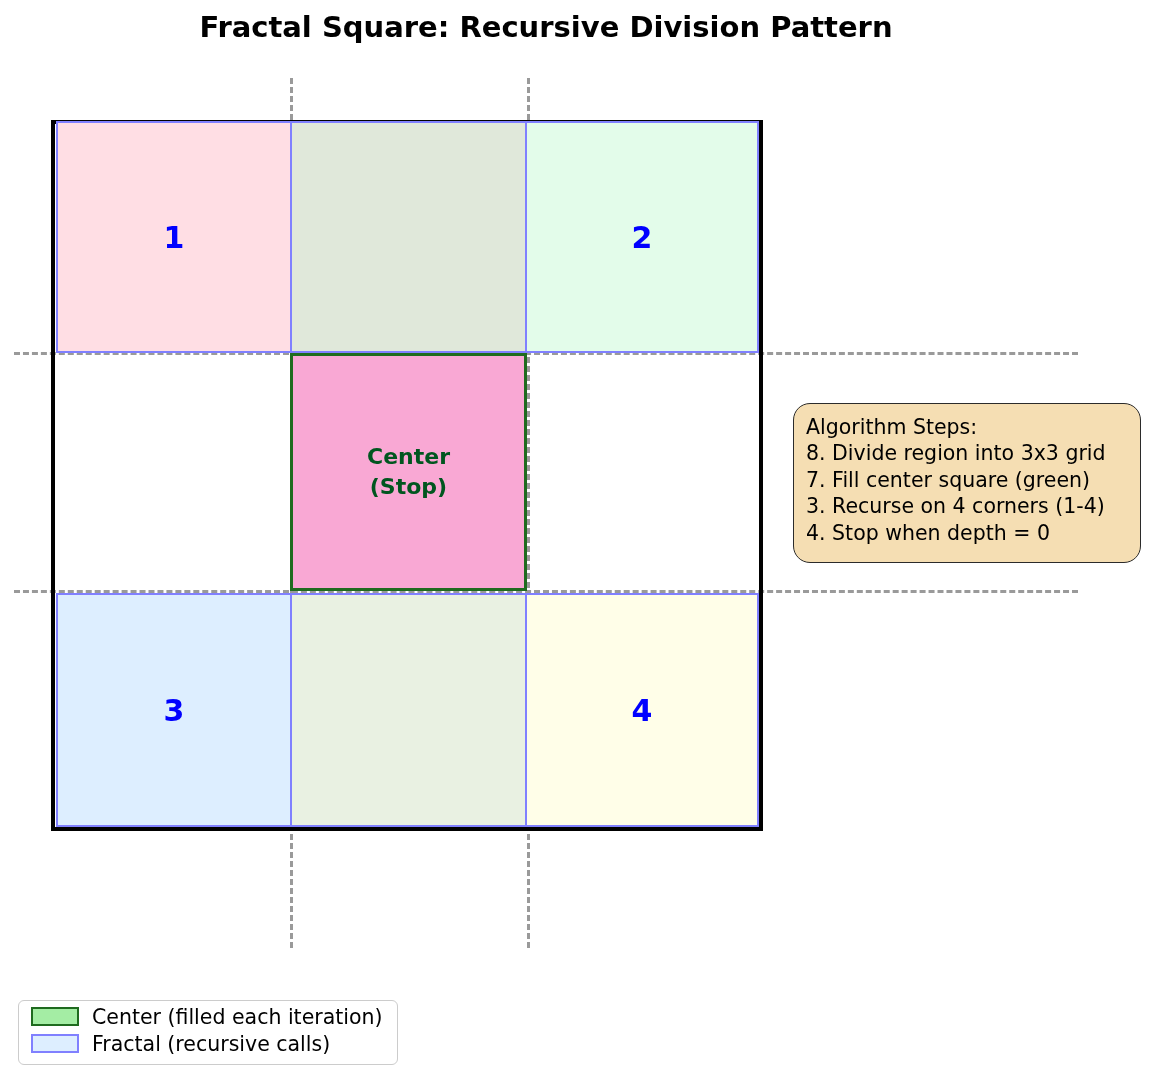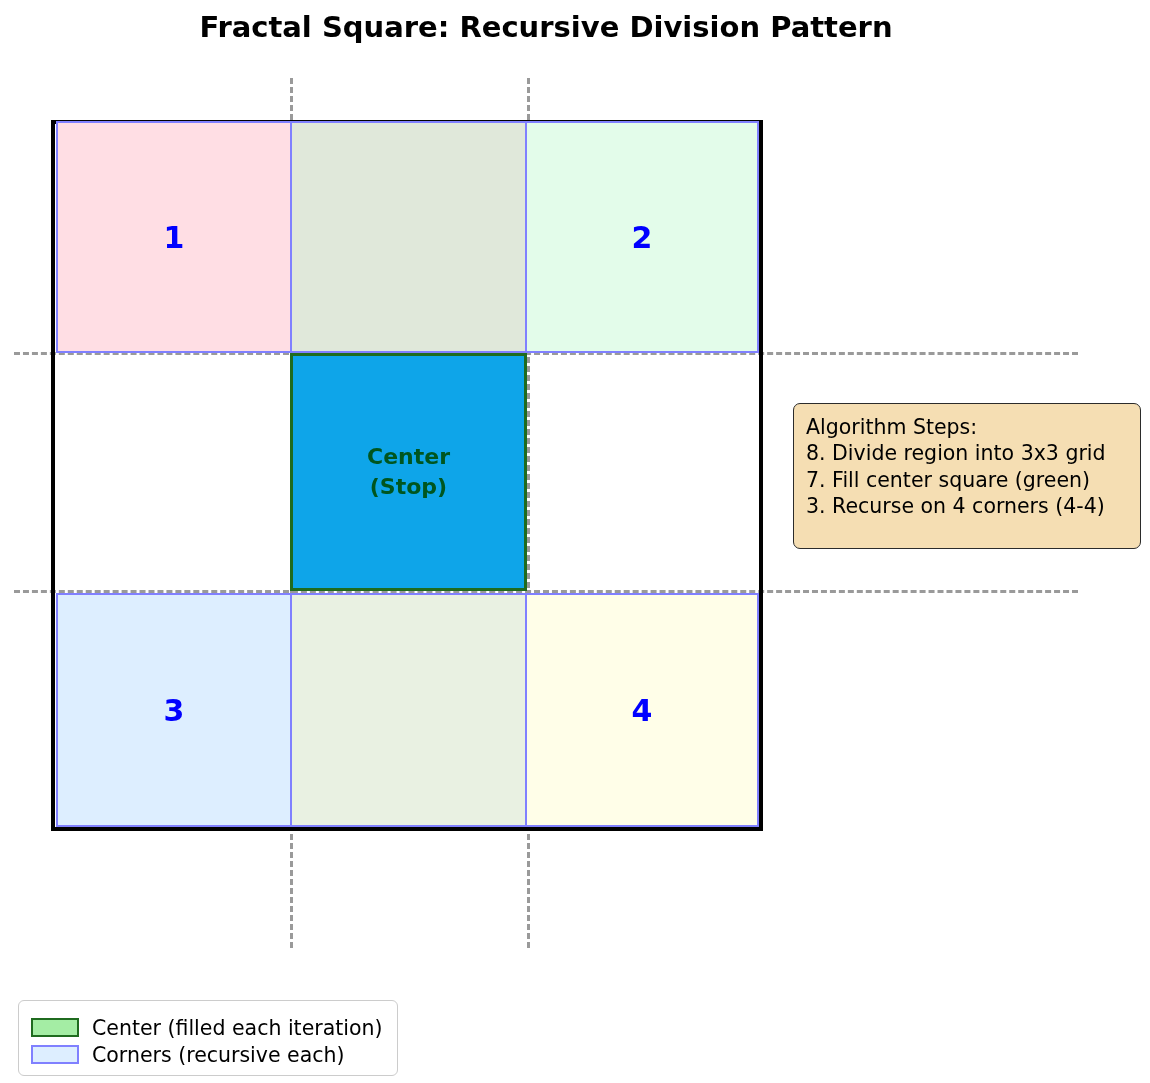--- a/index.html
+++ b/index.html
@@ -69,21 +69,21 @@
     box-sizing: border-box;
   }
   .corner-cell {
     border: 2px solid #8080ff;
   }
   .mid-cell {
     border: 2px solid #8080ff;
   }
   .center-cell {
     border: 3px solid #1f6b1f;
-    background: #0ea5e9;
+    background: #f9a8d4;
     display: flex;
     flex-direction: column;
     align-items: center;
     justify-content: center;
   }
 
   .cell-label {
     position: absolute;
     left: 0;
     right: 0;
@@ -103,41 +103,41 @@
     line-height: 1.38;
     text-align: center;
   }
 
   
   #algo-box {
     position: absolute;
     left: 793px;
     top: 403px;
     width: 348px;
-    padding: 10px 10px 28px 12px;
+    padding: 10px 10px 16px 12px;
     box-sizing: border-box;
     background: #f5deb3;
     border: 1.3px solid #2b2b2b;
-    border-radius: 7px;
+    border-radius: 17px;
     font-size: 20.5px;
     color: #000000;
     line-height: 1.29;
   }
   #algo-box div { white-space: pre; }
 
   
   #legend {
     position: absolute;
     left: 18px;
     top: 1000px;
     width: 380px;
     background: #ffffff;
     border: 1.4px solid #cccccc;
     border-radius: 6px;
-    padding: 13px 10px 7px 12px;
+    padding: 2px 10px 7px 12px;
     box-sizing: border-box;
   }
   .legend-row {
     display: flex;
     align-items: center;
     height: 27px;
   }
   .legend-swatch {
     width: 48px;
     height: 19px;
@@ -192,27 +192,28 @@
   <div class="cell mid-cell" style="left:290px; top:593px; width:237px; height:234px; background:#e9f1e2;"></div>
 
   <div class="cell corner-cell" style="left:525px; top:593px; width:234px; height:234px; background:#fffee8;">
     <div class="cell-label">4</div>
   </div>
 
   <div id="algo-box">
     <div>Algorithm Steps:</div>
     <div>8. Divide region into 3x3 grid</div>
     <div>7. Fill center square (green)</div>
-    <div>3. Recurse on 4 corners (4-4)</div>
+    <div>3. Recurse on 4 corners (1-4)</div>
+    <div>4. Stop when depth = 0</div>
   </div>
 
   <div id="legend">
     <div class="legend-row">
       <span class="legend-swatch sw-center"></span>
       <span class="legend-text">Center (filled each iteration)</span>
     </div>
     <div class="legend-row">
       <span class="legend-swatch sw-corner"></span>
-      <span class="legend-text">Corners (recursive each)</span>
+      <span class="legend-text">Fractal (recursive calls)</span>
     </div>
   </div>
 
 </div>
 
 </body></html>

